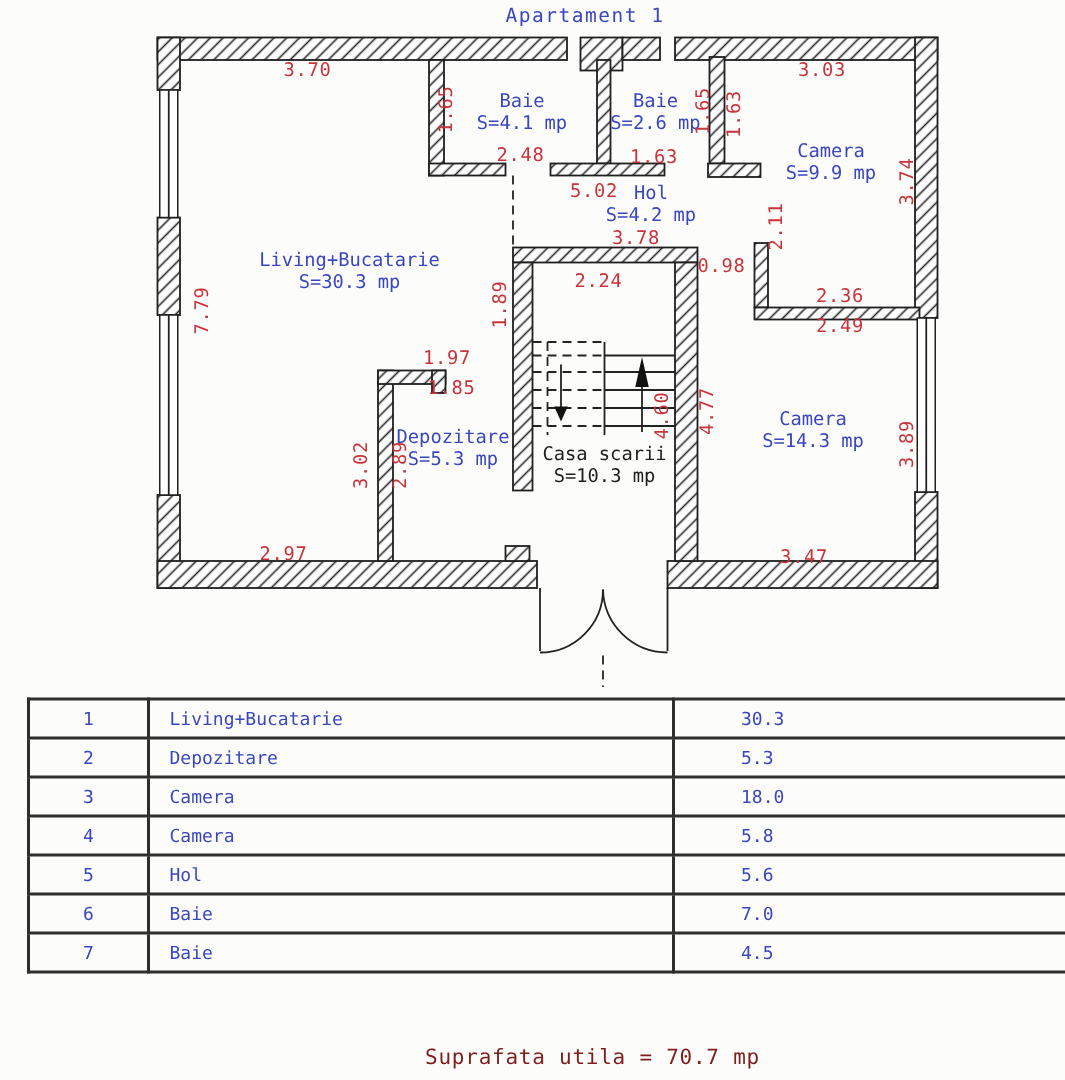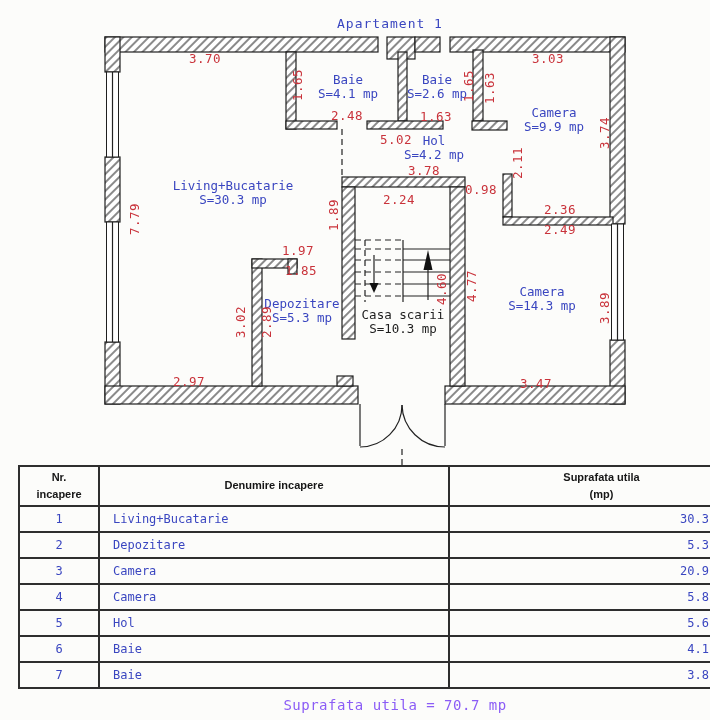--- a/index.html
+++ b/index.html
@@ -2,21 +2,21 @@
 <html><head>
 <meta charset="utf-8">
 <style>
   html,body{margin:0;padding:0;}
   body{
     width:710px;height:720px;position:relative;overflow:hidden;
     background:#fcfcfa;
     font-family:"DejaVu Sans Mono", monospace;
   }
   
-  .plan-wrap{position:absolute;left:0;top:12px;width:600px;height:462px;}
+  .plan-wrap{position:absolute;left:0;top:0;width:600px;height:462px;}
   svg text{dominant-baseline:central;}
   .title-text{font:13px "DejaVu Sans Mono", monospace;fill:var(--blue);text-anchor:middle;letter-spacing:1px;}
   .dim{font:12.5px "DejaVu Sans Mono", monospace;fill:var(--red);text-anchor:middle;letter-spacing:.5px;}
   .room-name,.room-area{font:12.5px "DejaVu Sans Mono", monospace;fill:var(--blue);text-anchor:middle;letter-spacing:0;}
   .ink-label .room-name,.ink-label .room-area{fill:var(--ink);}
   .wall{fill:url(#hatch);stroke:#1f1f1f;stroke-width:1.2;}
   .win{fill:#ffffff;stroke:#1f1f1f;stroke-width:1;}
   .thin{stroke:#222;stroke-width:1.2;fill:none;}
   .dashed{stroke:#222;stroke-width:1.2;fill:none;stroke-dasharray:6 4;}
   .arrowhead{fill:#111;stroke:none;}
@@ -25,26 +25,26 @@
     position:absolute;left:18px;top:465px;width:692px;
     border-collapse:collapse;table-layout:fixed;background:#fcfcfa;
   }
   .areatable td{border:2px solid #2e2e2e;overflow:hidden;white-space:nowrap;}
   .areatable td:last-child{border-right:none;}
   .hdr td{height:36px;font-family:"Liberation Sans", sans-serif;font-size:11px;
           font-weight:bold;color:#161616;text-align:center;line-height:1.55;}
   .datarow td{height:22px;font-size:12px;color:var(--blue);}
   .c-nr{text-align:center;}
   .c-name{text-align:left;padding-left:13px;}
-  .c-area{text-align:right;padding-left:44px;}
+  .c-area{text-align:left;padding-left:44px;}
   .hdr .c-area{padding-left:44px;}
   
   .caption{
     position:absolute;top:697px;left:calc(50% + 40px);transform:translateX(-50%);
-    font:14px "DejaVu Sans Mono", monospace;color:#8b5cf6;letter-spacing:.5px;white-space:nowrap;
+    font:14px "DejaVu Sans Mono", monospace;color:#7f1d1d;letter-spacing:.5px;white-space:nowrap;
   }
 </style>
 </head>
 <body style="--red: #c9333b; --blue: #3a46c0; --ink: #1d1d1d;">
 
 <div class="plan-wrap">
 <svg width="710" height="462" viewBox="0 0 710 462" xmlns="http://www.w3.org/2000/svg">
   <defs>
     <pattern id="hatch" width="6" height="6" patternUnits="userSpaceOnUse" patternTransform="rotate(45)">
       <rect width="6" height="6" fill="#ffffff"></rect>
@@ -205,62 +205,51 @@
 </svg>
 </div>
 
 <table class="areatable">
   <colgroup>
       <col style="width:80px">
       <col style="width:350px">
       <col>
     </colgroup>
   <tbody>
-    <tr class="hdr">
-      <td>
-        <div>Nr.</div>
-        <div>incapere</div>
-      </td>
-      <td>Denumire incapere</td>
-      <td class="c-area">
-        <div>Suprafata utila</div>
-        <div>(mp)</div>
-      </td>
-    </tr>
   <tr class="datarow">
         <td class="c-nr">1</td>
         <td class="c-name">Living+Bucatarie</td>
         <td class="c-area">30.3</td>
       </tr>
       <tr class="datarow">
         <td class="c-nr">2</td>
         <td class="c-name">Depozitare</td>
         <td class="c-area">5.3</td>
       </tr>
       <tr class="datarow">
         <td class="c-nr">3</td>
         <td class="c-name">Camera</td>
-        <td class="c-area">20.9</td>
+        <td class="c-area">18.0</td>
       </tr>
       <tr class="datarow">
         <td class="c-nr">4</td>
         <td class="c-name">Camera</td>
         <td class="c-area">5.8</td>
       </tr>
       <tr class="datarow">
         <td class="c-nr">5</td>
         <td class="c-name">Hol</td>
         <td class="c-area">5.6</td>
       </tr>
       <tr class="datarow">
         <td class="c-nr">6</td>
         <td class="c-name">Baie</td>
-        <td class="c-area">4.1</td>
+        <td class="c-area">7.0</td>
       </tr>
       <tr class="datarow">
         <td class="c-nr">7</td>
         <td class="c-name">Baie</td>
-        <td class="c-area">3.8</td>
+        <td class="c-area">4.5</td>
       </tr>
     </tbody>
 </table>
 
 <div class="caption">Suprafata utila = 70.7 mp</div>
 
 </body></html>

